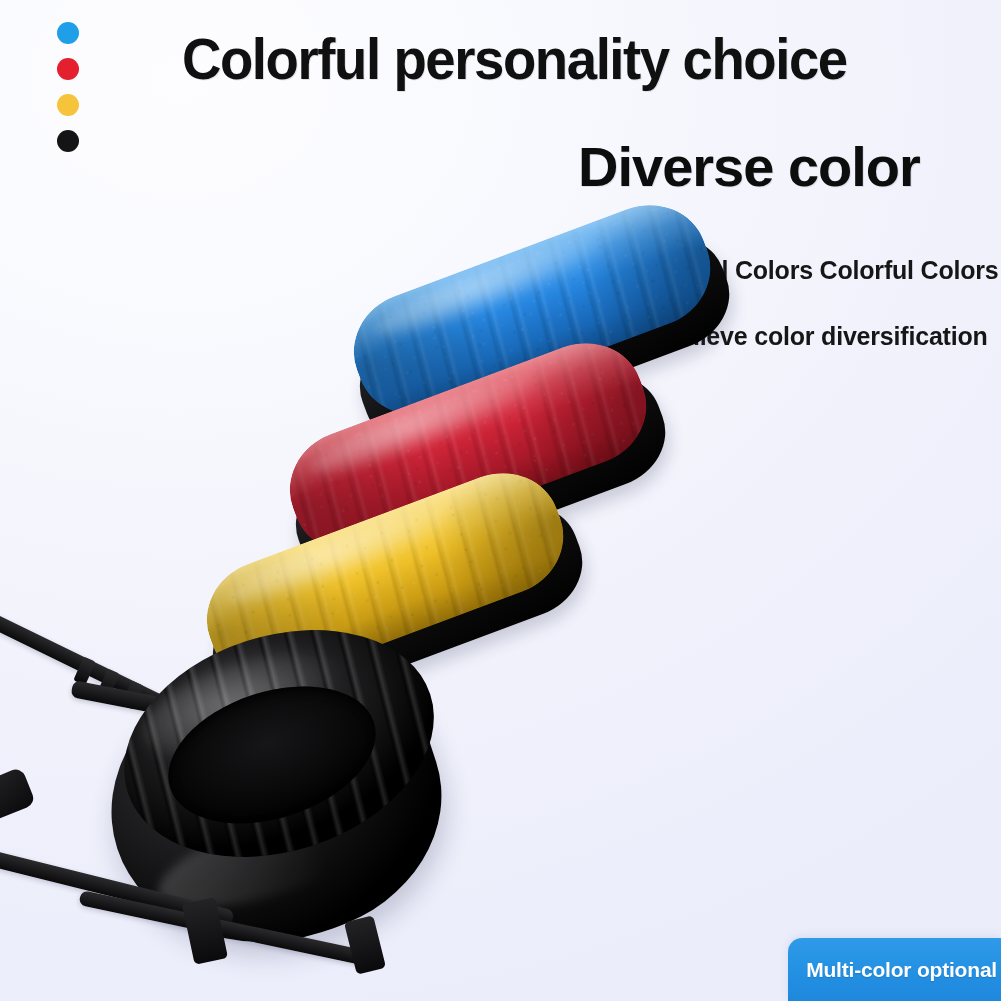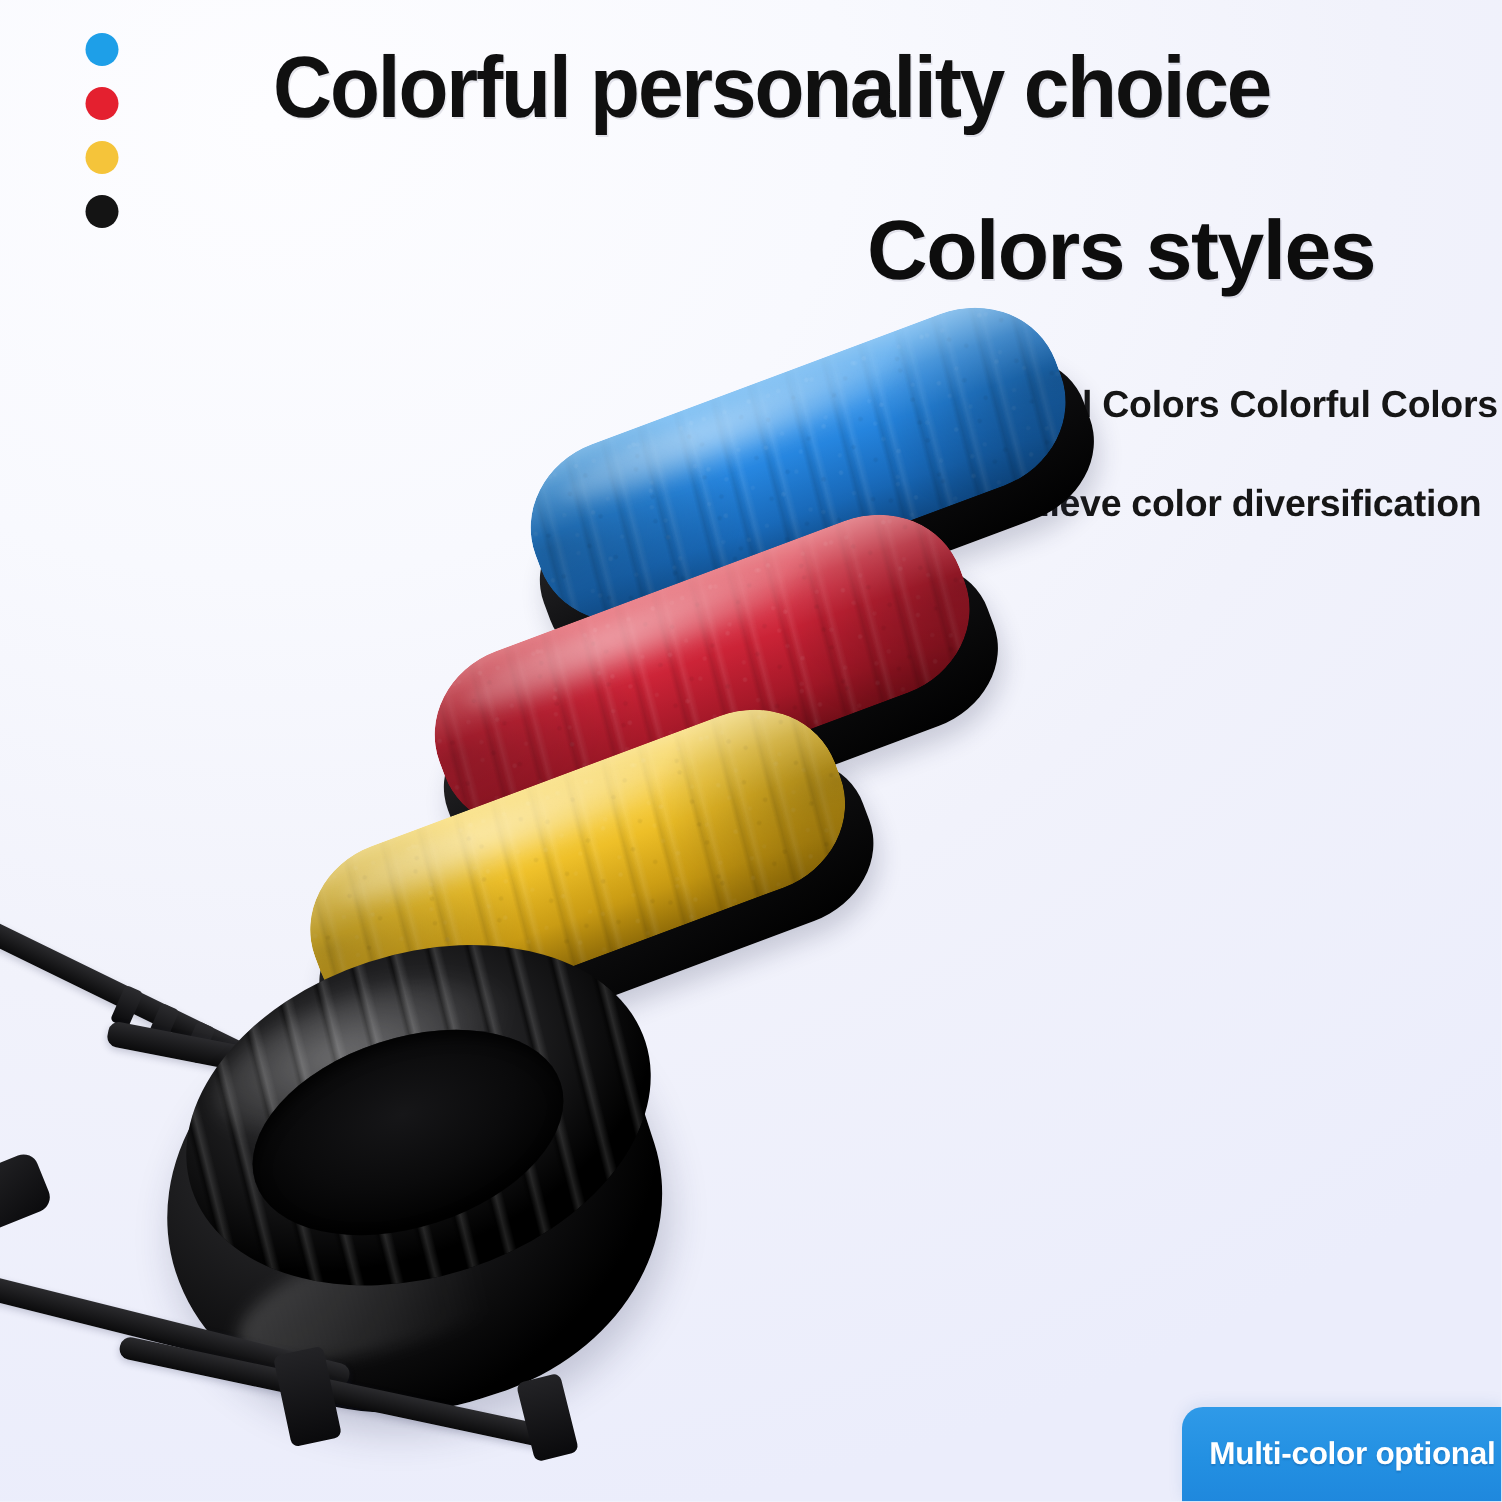--- a/index.html
+++ b/index.html
@@ -241,21 +241,21 @@
 <div id="stage">
 
   <div class="dots">
     <div class="dot d0" style="background: rgb(30, 159, 232);"></div>
     <div class="dot d1" style="background: rgb(228, 32, 47);"></div>
     <div class="dot d2" style="background: rgb(245, 196, 58);"></div>
     <div class="dot d3" style="background: rgb(20, 20, 20);"></div>
   </div>
 
   <div class="h1">Colorful personality choice</div>
-  <div class="h2">Colors styles</div>
+  <div class="h2">Diverse color</div>
   <div class="sub s0">Official Colors Colorful Colors</div>
   <div class="sub s1">Achieve color diversification</div>
 
   <div class="pad" id="pad-blue">
     <div class="rim"></div>
     <div class="cushion">
       <div class="base"></div>
       <div class="ribs"></div>
       <div class="grain"></div>
       <div class="endshade"></div>

